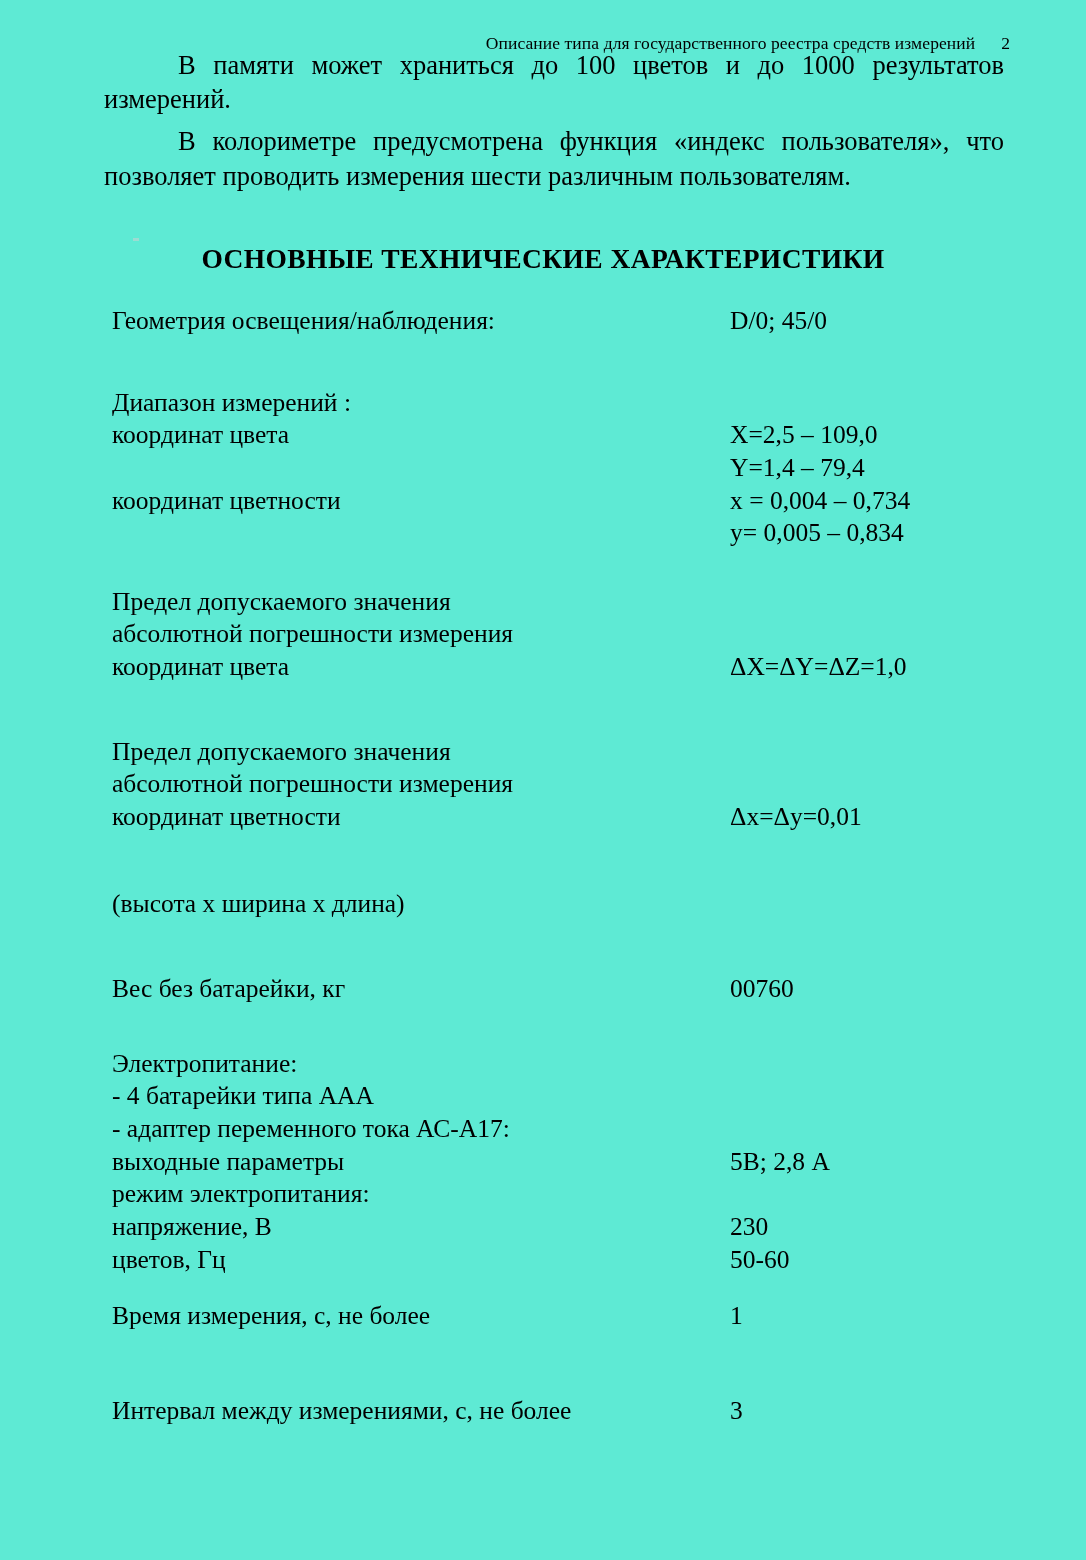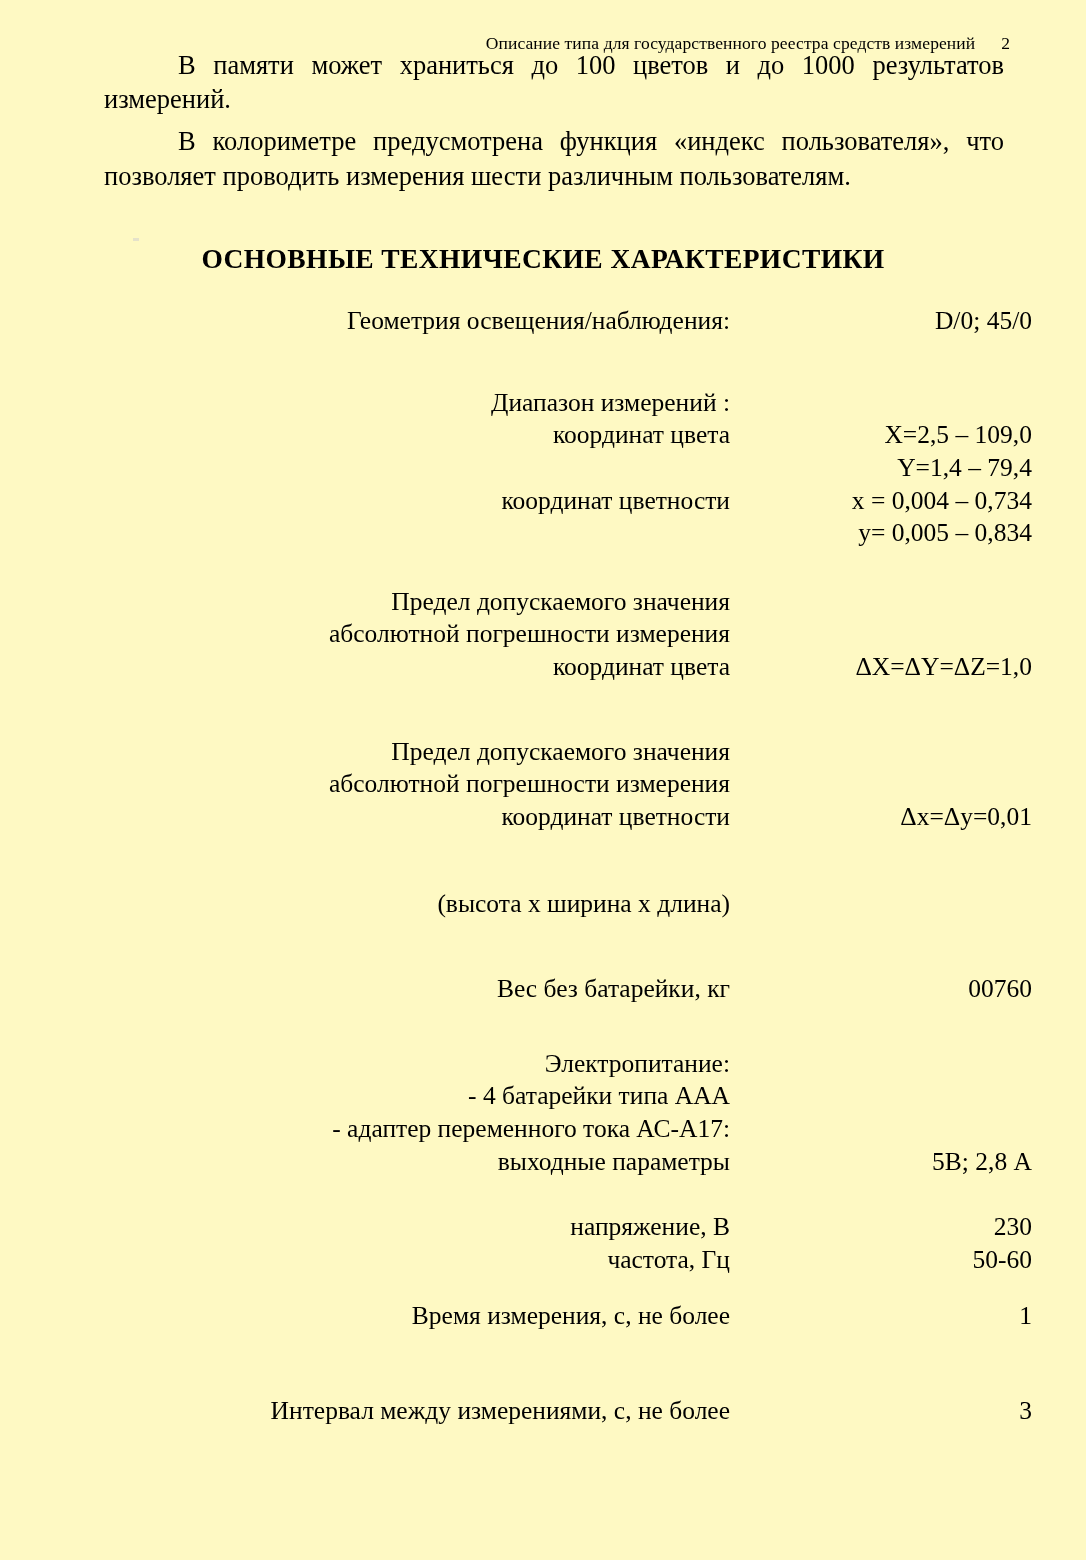--- a/index.html
+++ b/index.html
@@ -13,21 +13,21 @@
     height: 1560px;
     position: relative;
     font-family: "Liberation Serif", "DejaVu Serif", serif;
     color: #000000;
     overflow: hidden;
   }
 
   .page {
     position: absolute;
     inset: 0;
-    background: #fef9c3;
+    background: #5eead4;
   }
 
   
   .running-header {
     position: absolute;
     left: 0;
     right: 76px;
     top: 33px;
     text-align: right;
     font-size: 17.5px;
@@ -84,21 +84,20 @@
     line-height: 1.28;
   }
   .spec-group {
     position: relative;
     display: block;
   }
   .spec-row {
     position: relative;
     display: flex;
     align-items: flex-start;
-    text-align: right;
   }
   .spec-label {
     width: 618px;
     flex: 0 0 618px;
     white-space: pre-wrap;
   }
   .spec-value {
     flex: 1 1 auto;
     white-space: pre-wrap;
   }
@@ -216,28 +215,29 @@
         </div>
         <div class="spec-row">
           <div class="spec-label">- адаптер переменного тока АС-А17:</div>
           <div class="spec-value empty">&nbsp;</div>
         </div>
         <div class="spec-row">
           <div class="spec-label">выходные параметры</div>
           <div class="spec-value">5В; 2,8 А</div>
         </div>
         <div class="spec-row">
+          <div class="spec-label">режим электропитания:</div>
           <div class="spec-value empty">&nbsp;</div>
         </div>
         <div class="spec-row">
           <div class="spec-label">напряжение, В</div>
           <div class="spec-value">230</div>
         </div>
         <div class="spec-row">
-          <div class="spec-label">частота, Гц</div>
+          <div class="spec-label">цветов, Гц</div>
           <div class="spec-value">50-60</div>
         </div>
       </div>
       <div class="spec-group" style="margin-top: 24px;">
         <div class="spec-row">
           <div class="spec-label">Время измерения, с, не более</div>
           <div class="spec-value">1</div>
         </div>
       </div>
       <div class="spec-group" style="margin-top: 62px;">

